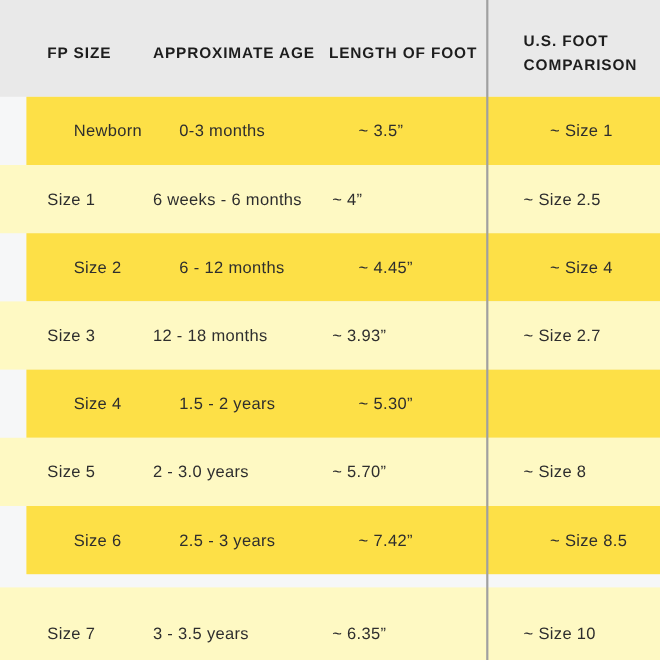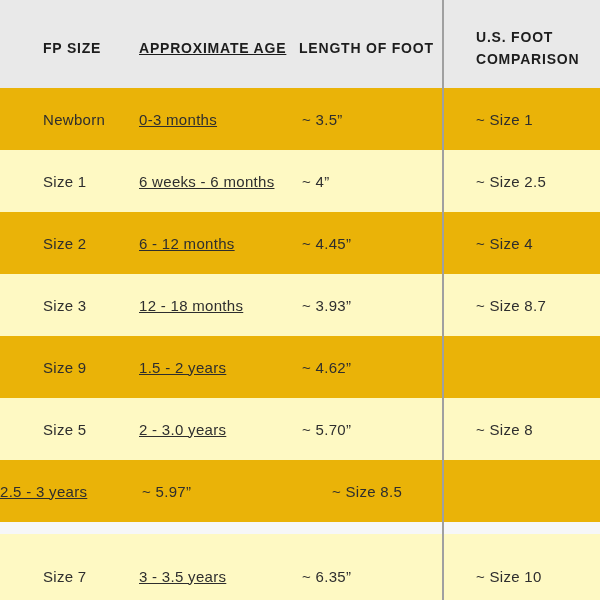--- a/index.html
+++ b/index.html
@@ -39,30 +39,30 @@
     padding-top: 8px;
   }
   .hdr .cell.c1, .hdr .cell.c2, .hdr .cell.c3 { white-space: nowrap; }
   
   .row {
     height: 62px;
     font-size: 15px;
     letter-spacing: 0.3px;
     color: #2e2e2e;
   }
-  .row.alt-light { background: #eab308; }
+  .row.alt-light { background: #fde047; margin-left: 24px; }
   .row.alt-gray  { background: #fef9c3; }
   .row:last-child {
     height: 100px;
     padding-bottom: 16px;
     margin-top: 12px;
   }
   
   .c1 { padding-left: 43px; }
-  .c2 { padding-left: 0; text-decoration: underline; }
+  .c2 { padding-left: 0; }
   .c3 { padding-left: 3px; }
   .hdr .c3 { padding-left: 0; }
   .c4 { padding-left: 33px; padding-right: 24px; }
   
   .divider {
     position: absolute;
     left: 442px;
     top: 0;
     width: 2px;
     height: 600px;
@@ -97,36 +97,37 @@
     <div class="grid-row row alt-light">
       <div class="c1">Size 2</div>
       <div class="c2">6 - 12 months</div>
       <div class="c3">~ 4.45”</div>
       <div class="c4">~ Size 4</div>
     </div>
     <div class="grid-row row alt-gray">
       <div class="c1">Size 3</div>
       <div class="c2">12 - 18 months</div>
       <div class="c3">~ 3.93”</div>
-      <div class="c4">~ Size 8.7</div>
+      <div class="c4">~ Size 2.7</div>
     </div>
     <div class="grid-row row alt-light">
-      <div class="c1">Size 9</div>
+      <div class="c1">Size 4</div>
       <div class="c2">1.5 - 2 years</div>
-      <div class="c3">~ 4.62”</div>
+      <div class="c3">~ 5.30”</div>
     </div>
     <div class="grid-row row alt-gray">
       <div class="c1">Size 5</div>
       <div class="c2">2 - 3.0 years</div>
       <div class="c3">~ 5.70”</div>
       <div class="c4">~ Size 8</div>
     </div>
     <div class="grid-row row alt-light">
+      <div class="c1">Size 6</div>
       <div class="c2">2.5 - 3 years</div>
-      <div class="c3">~ 5.97”</div>
+      <div class="c3">~ 7.42”</div>
       <div class="c4">~ Size 8.5</div>
     </div>
     <div class="grid-row row alt-gray">
       <div class="c1">Size 7</div>
       <div class="c2">3 - 3.5 years</div>
       <div class="c3">~ 6.35”</div>
       <div class="c4">~ Size 10</div>
     </div>
   </div>
 

